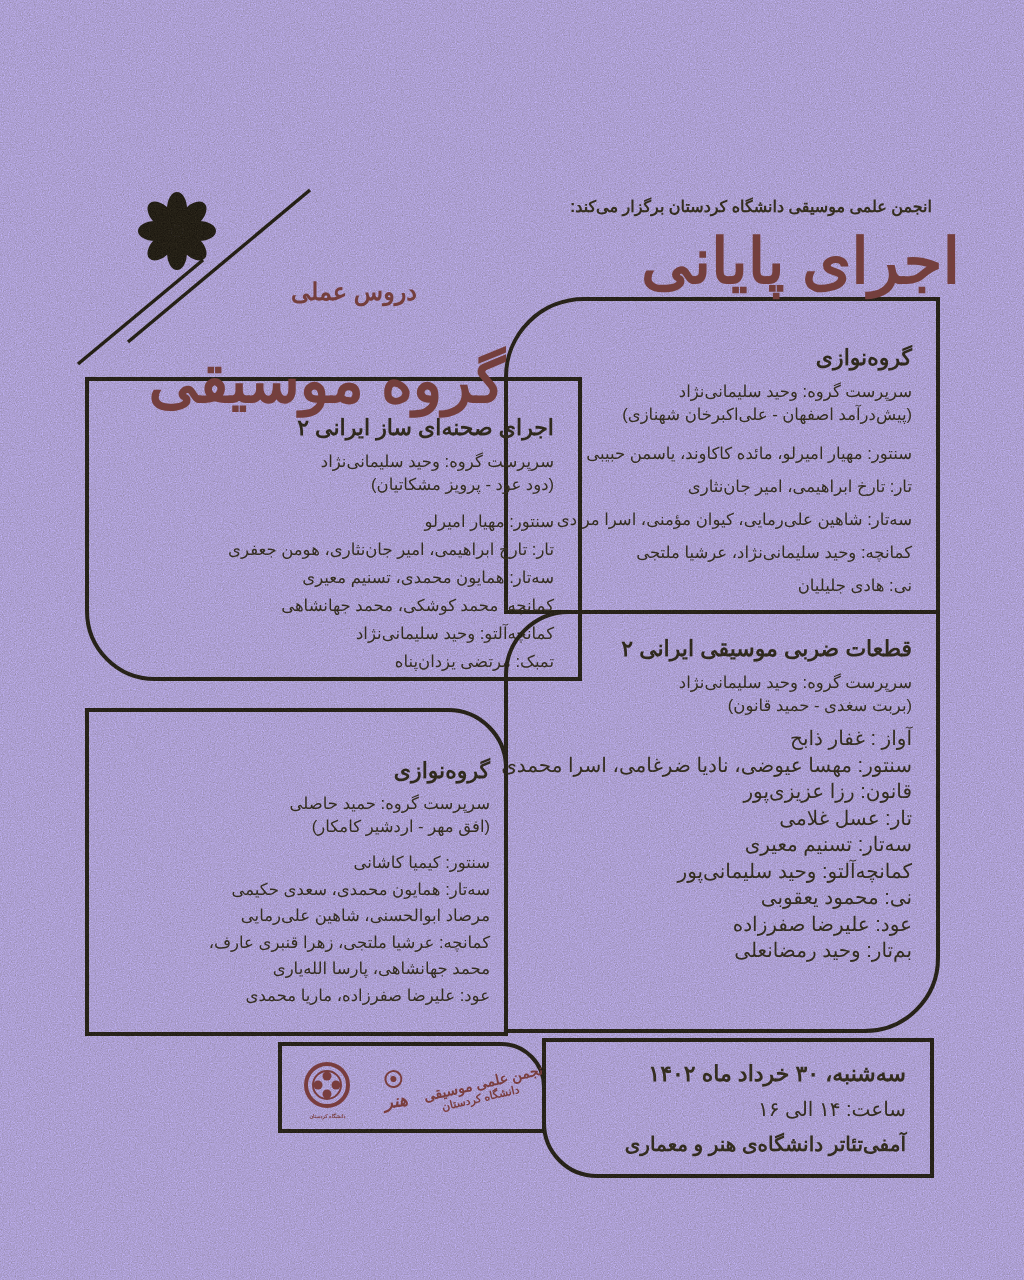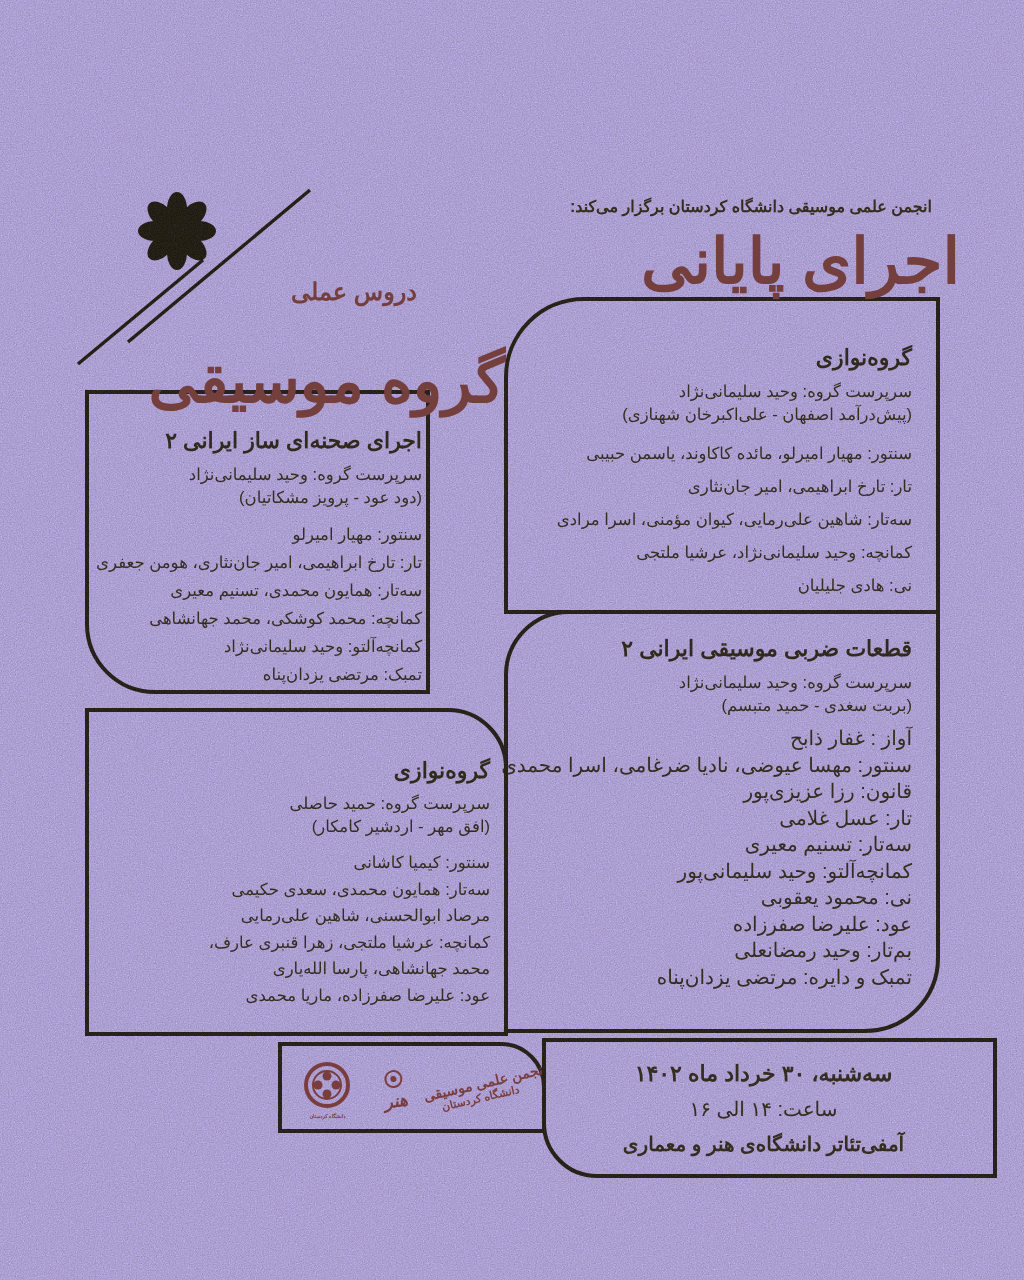--- a/index.html
+++ b/index.html
@@ -29,24 +29,24 @@
   .flower-svg{position:absolute;left:134px;top:188px;z-index:4;}
   .slash-svg{position:absolute;left:58px;top:180px;z-index:3;}
   
   .box{
     position:absolute;box-sizing:border-box;
     border:4px solid #1a1610;color:#2a2319;z-index:2;
     direction:rtl;text-align:right;
   }
   .box-a{left:504px;top:297px;width:436px;height:317px;border-radius:80px 0 0 0;padding:44px 24px 0 10px;}
   .box-b{left:504px;top:610px;width:436px;height:423px;border-radius:65px 0 75px 0;padding:22px 24px 0 10px;}
-  .box-c{left:85px; top:390px;width:345px;height:304px;border-radius:0 0 0 70px;padding:34px 4px 0 8px;}
+  .box-c{left:85px; top:377px;width:497px;height:304px;border-radius:0 0 0 70px;padding:34px 24px 0 8px;}
   .box-d{left:85px; top:708px;width:423px;height:328px;border-radius:0 60px 0 0;padding:46px 14px 0 8px;}
   .box-e{left:278px;top:1042px;width:268px;height:91px;border-radius:0 45px 0 0;padding:6px 8px 0 8px;}
-  .box-f{left:542px;top:1038px;width:455px;height:140px;border-radius:0 0 0 55px;padding:14px 24px 0 12px;text-align:center;}
+  .box-f{left:542px;top:1038px;width:392px;height:140px;border-radius:0 0 0 55px;padding:14px 24px 0 12px;}
   .section-title{font-size:22px;font-weight:bold;margin:0 0 9px;color:#251f16;}
   .box-d .section-title{margin-bottom:8px;}
   .meta{font-size:16.5px;line-height:23px;margin:0 0 11px;}
   .box-b .meta{margin-bottom:8px;}
   .line{font-size:16.5px;white-space:nowrap;}
   .box-a .line{line-height:33px;}
   .box-b .line{font-size:20px;line-height:26.5px;}
   .box-c .line{line-height:28px;text-align:right;}
   .box-d .line{line-height:26.5px;}
   
@@ -119,32 +119,31 @@
     <div class="line">سه‌تار: همایون محمدی، تسنیم معیری</div>
     <div class="line">کمانچه: محمد کوشکی، محمد جهانشاهی</div>
     <div class="line">کمانچه‌آلتو: وحید سلیمانی‌نژاد</div>
     <div class="line">تمبک: مرتضی یزدان‌پناه</div>
   </section>
 
   <section class="box box-b">
     <h2 class="section-title">قطعات ضربی موسیقی ایرانی ۲</h2>
     <p class="meta">
       <span>سرپرست گروه: وحید سلیمانی‌نژاد</span><br>
-      <span>(بربت سغدی - حمید متبسم)</span>
+      <span>(بربت سغدی - حمید قانون)</span>
     </p>
     <div class="line">آواز : غفار ذابح</div>
     <div class="line">سنتور: مهسا عیوضی، نادیا ضرغامی، اسرا محمدی</div>
     <div class="line">قانون: رزا عزیزی‌پور</div>
     <div class="line">تار: عسل غلامی</div>
     <div class="line">سه‌تار: تسنیم معیری</div>
     <div class="line">کمانچه‌آلتو: وحید سلیمانی‌پور</div>
     <div class="line">نی: محمود یعقوبی</div>
     <div class="line">عود: علیرضا صفرزاده</div>
     <div class="line">بم‌تار: وحید رمضانعلی</div>
-    <div class="line">تمبک و دایره: مرتضی یزدان‌پناه</div>
   </section>
 
   <section class="box box-d">
     <h2 class="section-title">گروه‌نوازی</h2>
     <p class="meta">
       <span>سرپرست گروه: حمید حاصلی</span><br>
       <span>(افق مهر - اردشیر کامکار)</span>
     </p>
     <div class="line">سنتور: کیمیا کاشانی</div>
     <div class="line">سه‌تار: همایون محمدی، سعدی حکیمی</div>

